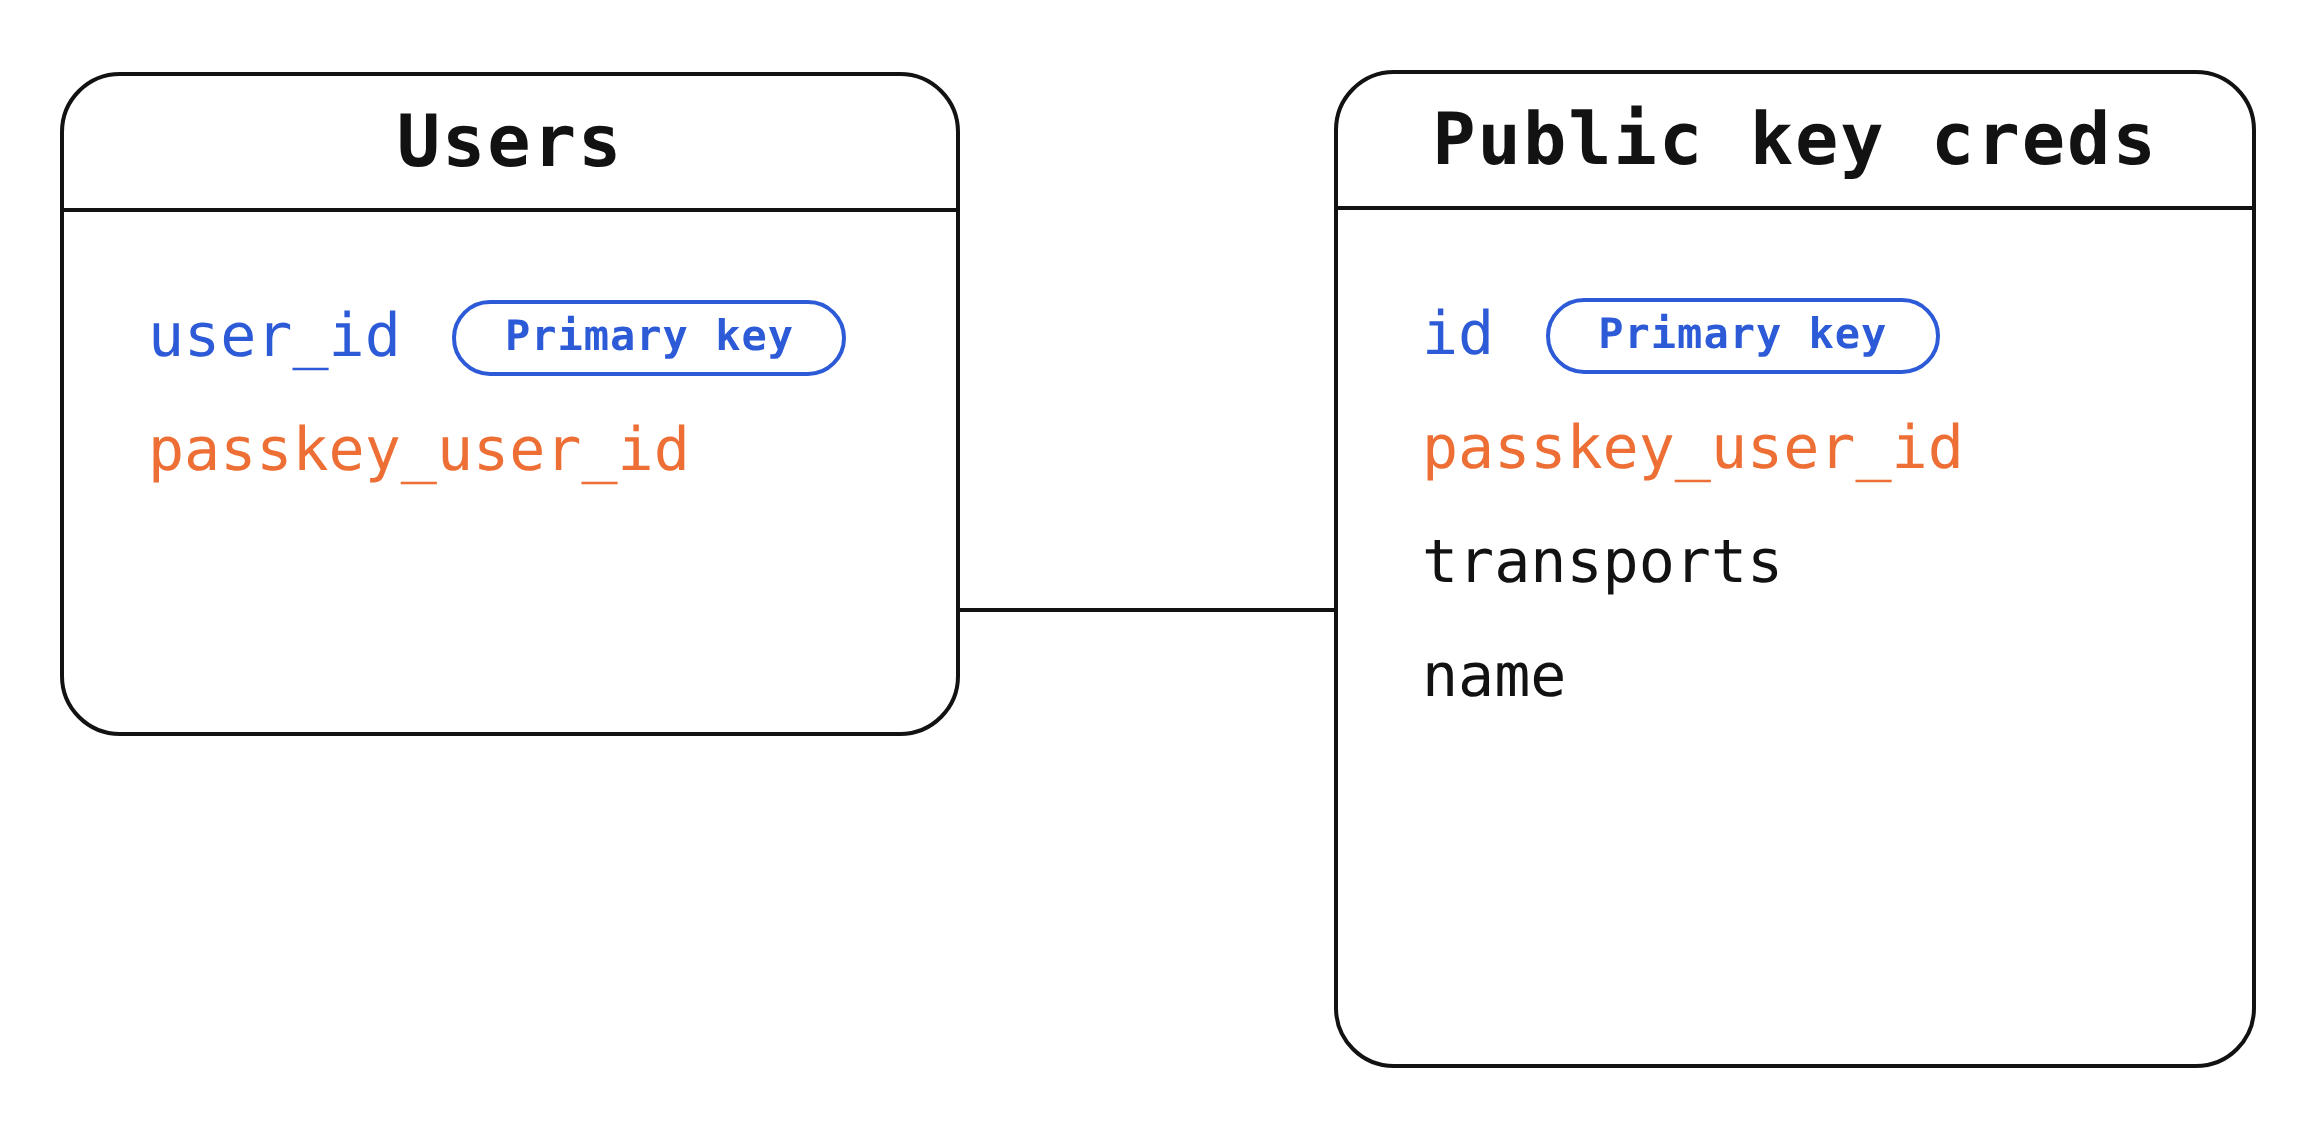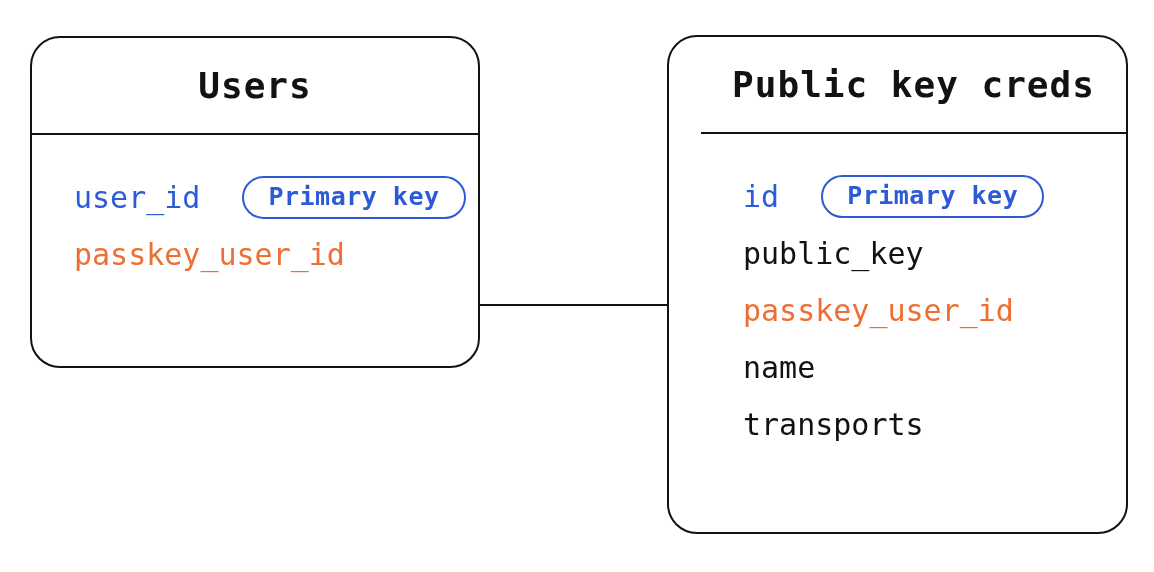--- a/index.html
+++ b/index.html
@@ -18,57 +18,57 @@
     font-family:"DejaVu Sans Mono","Liberation Mono",monospace;
     overflow:hidden;
   }
   .table-box{
     position:absolute;
     background:var(--bg);
     border:2.5px solid var(--line-black);
     border-radius:30px;
   }
   .table-box.users{ left:30px; top:36px; width:450px; height:332px; }
-  .table-box.creds{ left:667px; top:35px; width:461px; height:499px;padding-left:32px; }
+  .table-box.creds{ left:667px; top:35px; width:461px; height:499px; }
   .table-header{
-    height:97px;
+    height:68px;
     border-bottom:2.5px solid var(--line-black);
     display:flex;
     align-items:center;
     justify-content:center;
     font-weight:bold;
     font-size:36px;
     letter-spacing:1px;
     color:var(--line-black);
   }
   .table-body{
     padding:34px 20px 0 42px;
   }
   .field-row{
     height:57px;
     display:flex;
     align-items:center;
-    gap:42px;
+    gap:26px;
     white-space:nowrap;
   }
   .field-name{
     font-size:30px;
     color:var(--line-black);
   }
   .field-name.blue{ color:var(--primary-blue); }
   .field-name.orange{ color:var(--foreign-orange); }
   .pk-badge{
     display:inline-flex;
     align-items:center;
     justify-content:center;
     border:2px solid var(--primary-blue);
     border-radius:999px;
     color:var(--primary-blue);
     font-weight:bold;
-    font-size:25px;
+    font-size:21px;
     padding:4px 24px 6px 24px;
     letter-spacing:0.5px;
   }
   .connector{
     position:absolute;
     left:480px;
     top:304px;
     width:187px;
     height:0;
     border-top:2.5px solid var(--line-black);
@@ -95,27 +95,24 @@
   <div class="connector"></div>
 
   <div class="table-box creds">
     <div class="table-header">Public key creds</div>
     <div class="table-body">
       <div class="field-row">
         <span class="field-name blue">id</span>
         <span class="pk-badge">Primary key</span>
       </div>
       <div class="field-row">
-        <span class="field-name">public_key</span>
-      </div>
-      <div class="field-row">
         <span class="field-name orange">passkey_user_id</span>
       </div>
       <div class="field-row">
-        <span class="field-name">name</span>
+        <span class="field-name">transports</span>
       </div>
       <div class="field-row">
-        <span class="field-name">transports</span>
+        <span class="field-name">name</span>
       </div>
     </div>
   </div>
 
 </div>
 
 </body></html>

